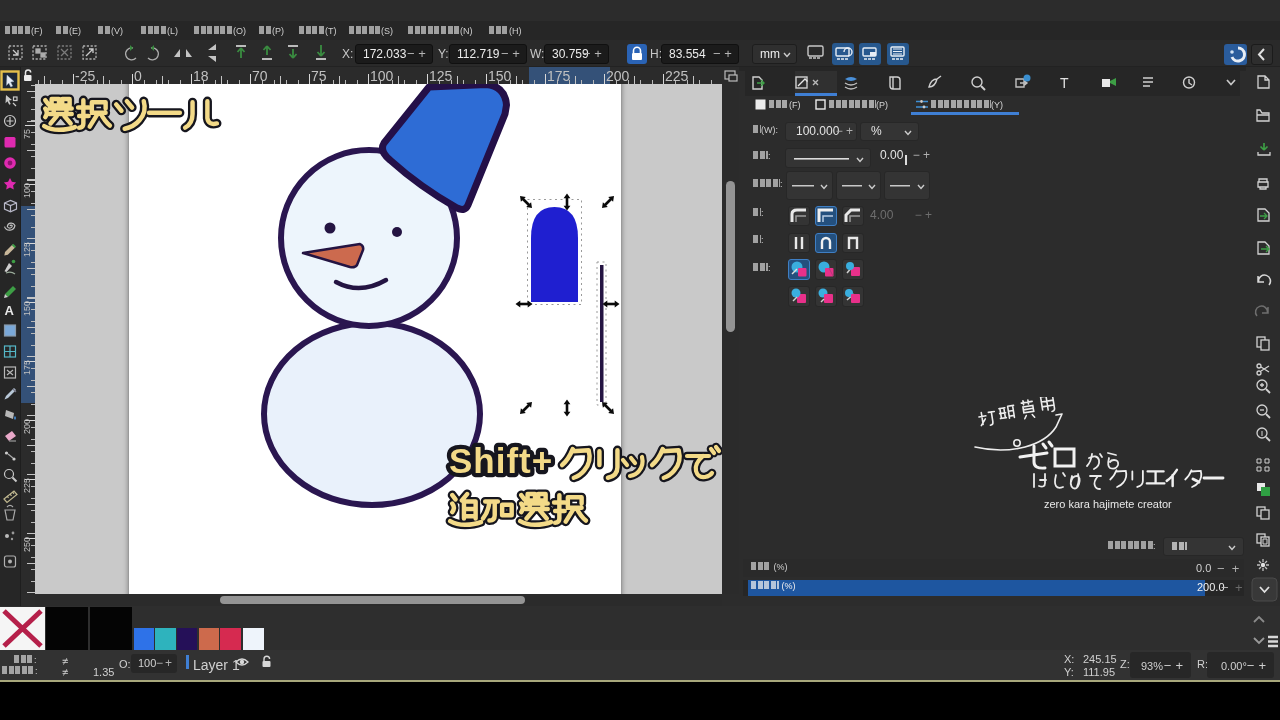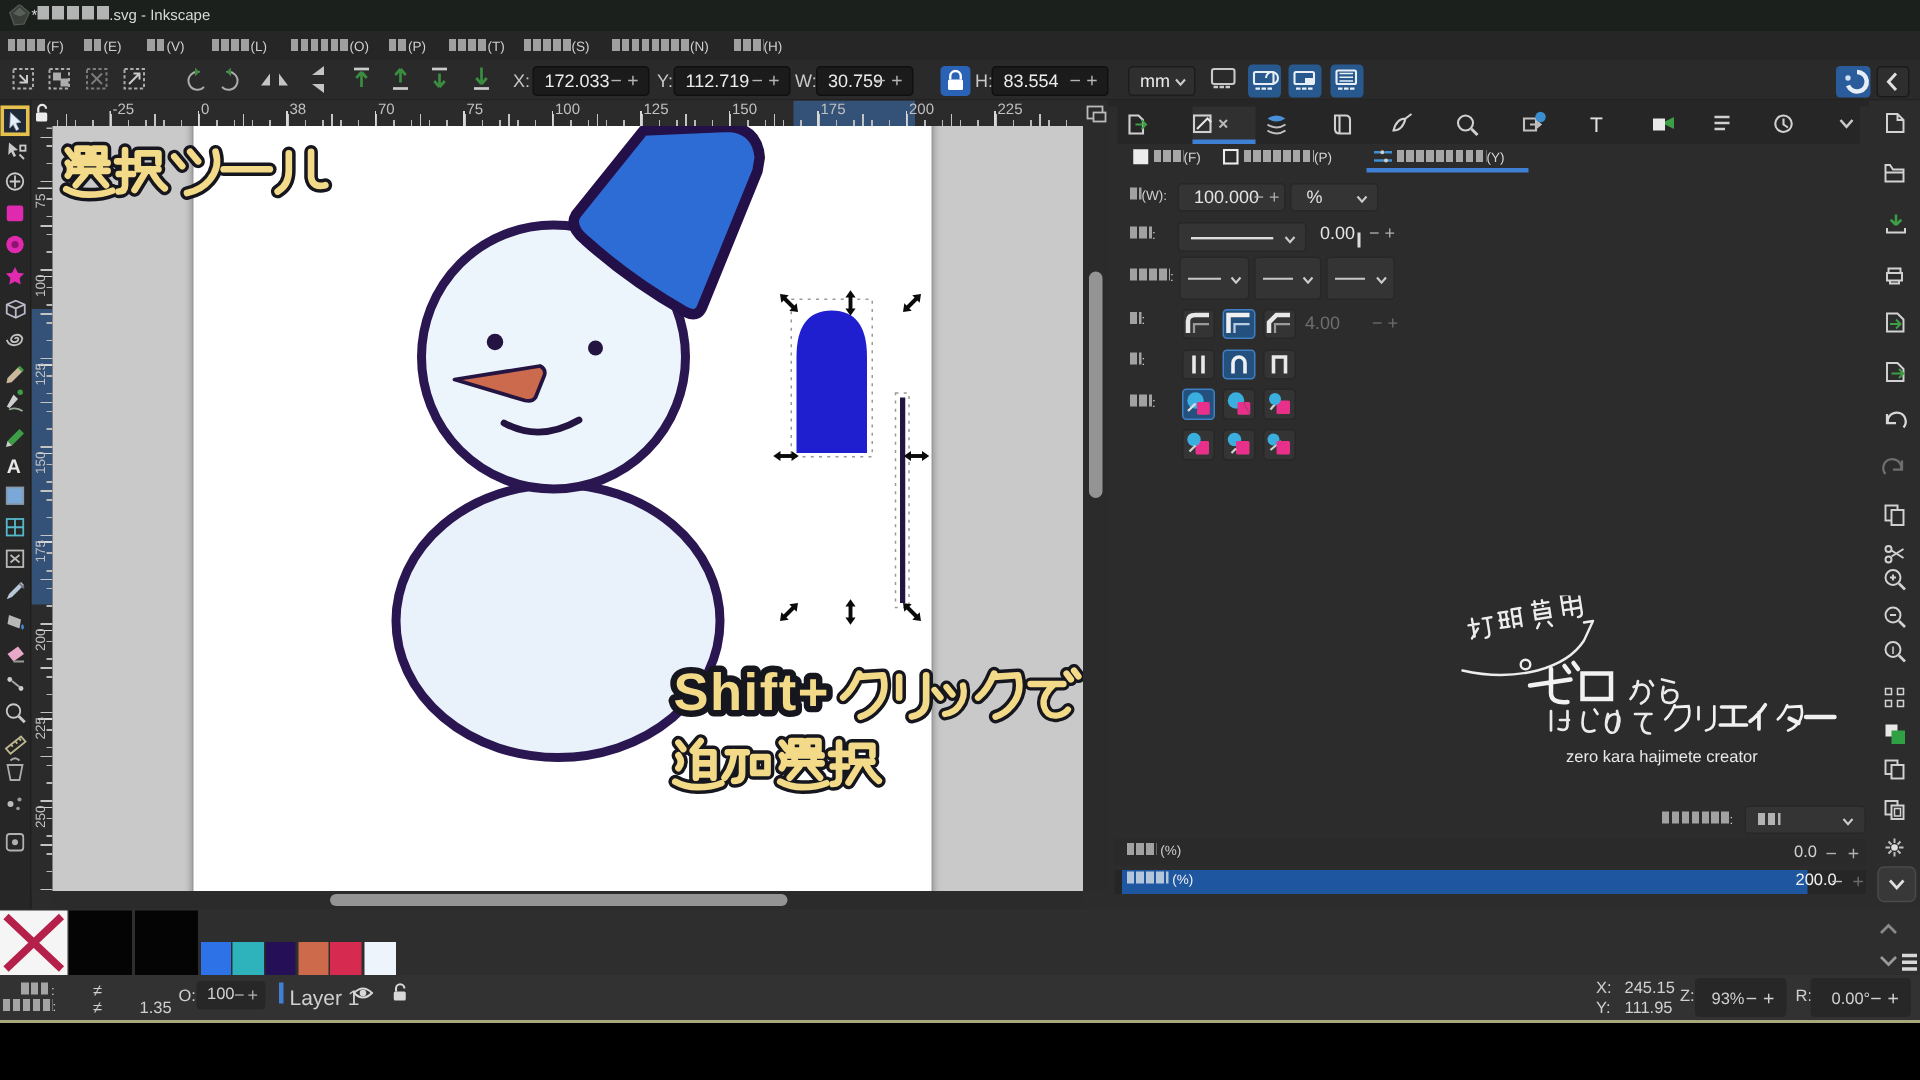--- a/index.html
+++ b/index.html
@@ -32,27 +32,20 @@
 .pfield{position:absolute;background:#343434;border:1px solid #272727;border-radius:3px;color:#e4e4e4;font-size:12px}
 .chev{position:absolute;width:8px;height:8px}
 .pbtn{position:absolute;width:22px;height:20px;background:#343434;border:1px solid #272727;border-radius:3px}
 .pbtn.on{background:#24507e;border:1px solid #3f7fc4}
 .jp{display:inline-block;height:8px;opacity:.72;background:repeating-linear-gradient(90deg,currentColor 0 5px,transparent 5px 6.6px)}
 .jp2{display:inline-block;height:9px;opacity:.8;background:repeating-linear-gradient(90deg,currentColor 0 7.5px,transparent 7.5px 10px)}
 </style></head>
 <body>
 <div class="app">
 
-  <div class="abs" id="titlebar">
-    <svg class="abs" style="left:6px;top:3px" width="14" height="15" viewBox="0 0 14 15">
-        <path d="M7 0 L13.5 5.5 L10 13 L3.5 13.5 L0.5 5.5 Z" fill="#3a3f3a" stroke="#555a55" stroke-width=".8"></path>
-        <path d="M7 2 L11.5 6 L7 8 L2.8 6Z" fill="#585e58"></path>
-      </svg>
-    <div class="abs" style="left:21px;top:4px;font-size:10px;color:#d8d8d8">*<span class="jp2" style="width:48px"></span>.svg - Inkscape</div>
-  </div>
 
   <div class="abs" id="menubar">
     <span class="mi" style="left:5px;font-size:9px"><span class="jp" style="width:26px"></span>(F)</span>
     <span class="mi" style="left:56px;font-size:9px"><span class="jp" style="width:13px"></span>(E)</span>
     <span class="mi" style="left:98px;font-size:9px"><span class="jp" style="width:13px"></span>(V)</span>
     <span class="mi" style="left:141px;font-size:9px"><span class="jp" style="width:26px"></span>(L)</span>
     <span class="mi" style="left:194px;font-size:9px"><span class="jp" style="width:39px"></span>(O)</span>
     <span class="mi" style="left:259px;font-size:9px"><span class="jp" style="width:13px"></span>(P)</span>
     <span class="mi" style="left:299px;font-size:9px"><span class="jp" style="width:26px"></span>(T)</span>
     <span class="mi" style="left:349px;font-size:9px"><span class="jp" style="width:32px"></span>(S)</span>
@@ -192,24 +185,24 @@
     <svg width="14" height="17" viewBox="0 0 14 17">
         <path d="M4.5 8 v-2.5 a2.6 2.6 0 0 1 5.2 0" fill="none" stroke="#e6e6e6" stroke-width="1.5"></path>
         <rect x="3" y="8" width="7.5" height="6" rx="1" fill="#ececec"></rect>
       </svg>
   </div>
   <div class="abs" id="hruler">
     <div class="abs" style="left:494px;top:0;width:81px;height:17px;background:rgba(62,119,197,.5)"></div>
     <div class="abs" style="left:2.6px;top:13px;width:684px;height:4px;background:repeating-linear-gradient(90deg,#b9b9b9 0 1px,transparent 1px 11.8px)"></div>
     <div class="abs" style="left:8.5px;top:9px;width:679px;height:8px;background:repeating-linear-gradient(90deg,#c4c4c4 0 1px,transparent 1px 29.5px)"></div>
     <div class="abs" style="left:38px;top:7px;width:650px;height:10px;background:repeating-linear-gradient(90deg,#d8d8d8 0 1px,transparent 1px 59px)"></div>
-    <div style="position:absolute;left:0;top:1px;width:687px;height:10px;font-size:10px;color:#c0c0c0">
+    <div style="position:absolute;left:0;top:1px;width:687px;height:10px;font-size:14px;color:#c0c0c0">
       <span class="abs" style="left:40px">-25</span>
         <span class="abs" style="left:99px">0</span>
-        <span class="abs" style="left:158px">38</span>
+        <span class="abs" style="left:158px">18</span>
         <span class="abs" style="left:217px">70</span>
         <span class="abs" style="left:276px">75</span>
         <span class="abs" style="left:335px">100</span>
         <span class="abs" style="left:394px">125</span>
         <span class="abs" style="left:453px">150</span>
         <span class="abs" style="left:512px">175</span>
         <span class="abs" style="left:571px">200</span>
         <span class="abs" style="left:630px">225</span>
     </div>
   </div>

